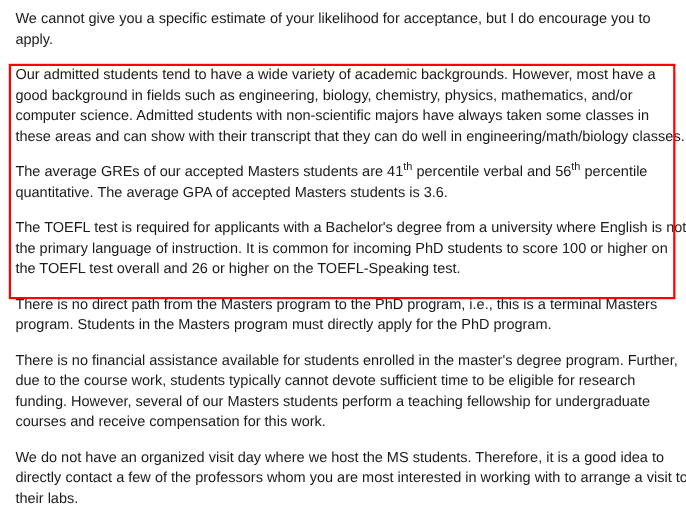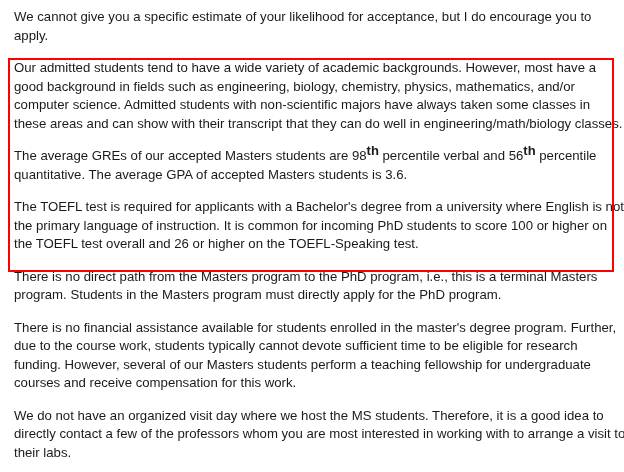--- a/index.html
+++ b/index.html
@@ -43,24 +43,23 @@
     height: 214px;
     border: 2px solid #ff0000;
     box-sizing: border-box;
     pointer-events: none;
     z-index: 5;
   }
   .boxed-group {
     margin-top: 0;
   }
   sup {
-    font-size: 13px;
+    font-size: 10px;
     vertical-align: super;
     line-height: 0;
-    font-weight: bold;
   }
   .footer-note {
     position: absolute;
     right: 6px;
     bottom: 2px;
     font-size: 10.5px;
     color: #8c8c8c;
     font-family: "DejaVu Sans", sans-serif;
     letter-spacing: 0px;
   }
@@ -70,21 +69,21 @@
 
 <div class="page">
 
   <div class="content">
 
     <p class="para">We cannot give you a specific estimate of your likelihood for acceptance, but I do encourage you to apply.</p>
 
     <div class="boxed-group">
       <p class="para">Our admitted students tend to have a wide variety of academic backgrounds.  However, most have a good background in fields such as engineering, biology, chemistry, physics, mathematics, and/or computer science.  Admitted students with non-scientific majors have always taken some classes in these areas and can show with their transcript that they can do well in engineering/math/biology classes.</p>
 
-      <p class="para"><span>The average GREs of our accepted Masters students are 98</span><sup>th</sup><span> percentile verbal and 56</span><sup>th</sup><span> percentile quantitative. The average GPA of accepted Masters students is 3.6.</span></p>
+      <p class="para"><span>The average GREs of our accepted Masters students are 41</span><sup>th</sup><span> percentile verbal and 56</span><sup>th</sup><span> percentile quantitative. The average GPA of accepted Masters students is 3.6.</span></p>
 
       <p class="para">The TOEFL test is required for applicants with a Bachelor's degree from a university where English is not the primary language of instruction. It is common for incoming PhD students to score 100 or higher on the TOEFL test overall and 26 or higher on the TOEFL-Speaking test.</p>
     </div>
 
     <p class="para">There is no direct path from the Masters program to the PhD program, i.e., this is a terminal Masters program. Students in the Masters program must directly apply for the PhD program.</p>
 
     <p class="para">There is no financial assistance available for students enrolled in the master's degree program. Further, due to the course work, students typically cannot devote sufficient time to be eligible for research funding. However, several of our Masters students perform a teaching fellowship for undergraduate courses and receive compensation for this work.</p>
 
     <p class="para">We do not have an organized visit day where we host the MS students.  Therefore, it is a good idea to directly contact a few of the professors whom you are most interested in working with to arrange a visit to their labs.</p>
 

